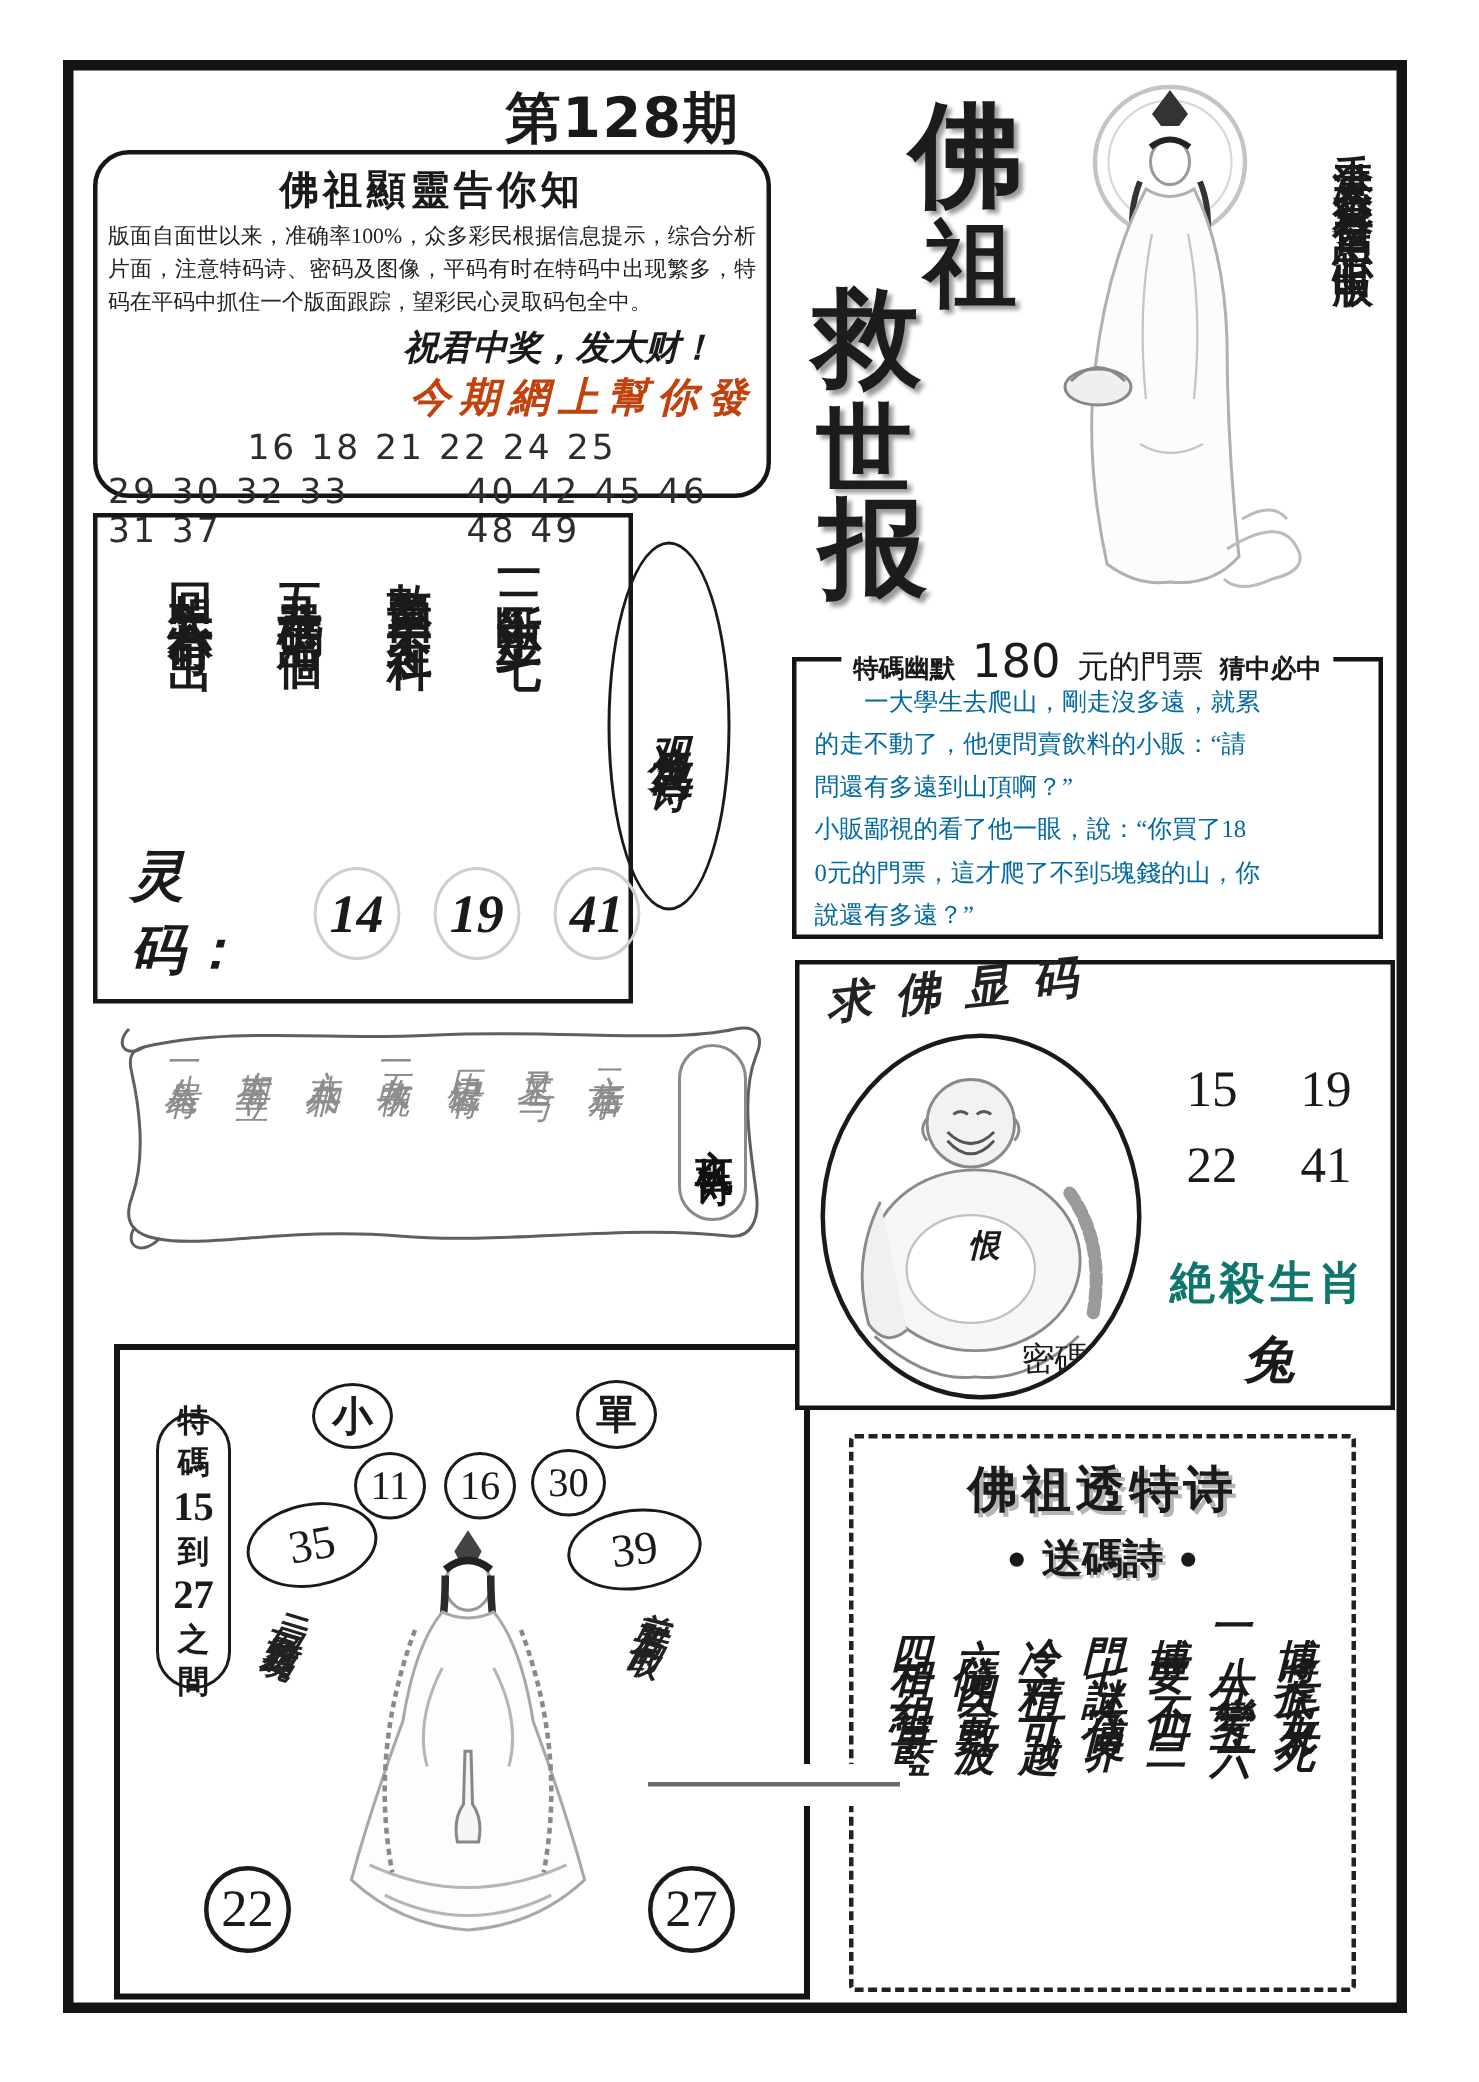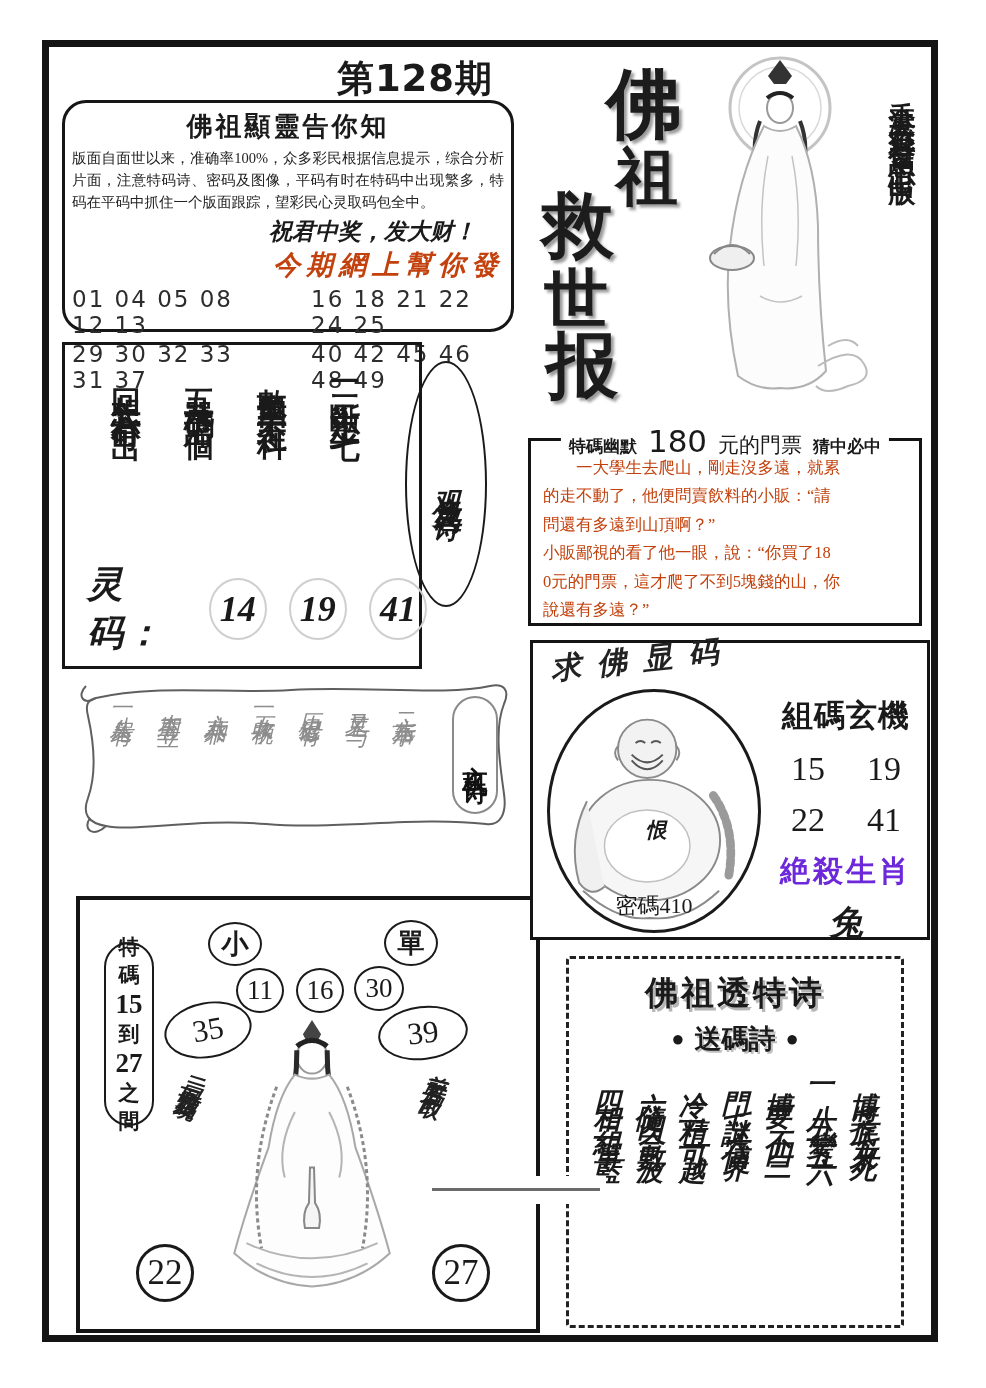--- a/index.html
+++ b/index.html
@@ -90,36 +90,36 @@
   .gy-stand { left:668px; top:46px; width:212px; height:362px; }
   .publisher { left:884px; top:80px; height:330px; font:600 27px "Liberation Serif", serif; letter-spacing:7px; }
 
   
   .joke { left:528px; top:438px; width:394px; height:188px; border:3px solid #141414; background:#fff; }
   .joke-head { position:absolute; top:-18px; left:50%; transform:translateX(-50%);
     background:#fff; padding:0 8px; white-space:nowrap; display:flex; align-items:baseline; gap:11px; }
   .jh-s { font:700 17px "Liberation Serif", serif; }
   .jh-n { font:400 31px "DejaVu Sans", sans-serif; }
   .jh-m { font:500 21px "Liberation Serif", serif; }
-  .joke-body { padding:13px 12px 0; font:500 16.5px "Liberation Serif", serif; line-height:1.72; color:#c2410c; }
+  .joke-body { padding:13px 12px 0; font:500 16.5px "Liberation Serif", serif; line-height:1.72; color:#0369a1; }
   .joke-body .l0 { text-indent:2em; }
 
   
   .buddha { left:530px; top:640px; width:400px; height:300px; border:3px solid #141414; background:#fff; }
   .bd-hand { position:absolute; left:18px; top:6px; font:italic 700 30px "Liberation Serif", serif;
     letter-spacing:16px; transform:rotate(-6deg); transform-origin:left center; color:#222; }
   .bd-oval { position:absolute; left:14px; top:46px; width:214px; height:244px;
     border:3px solid #1a1a1a; border-radius:50%; overflow:hidden; background:#fff; }
   .bd-oval svg { position:absolute; left:0; top:0; width:100%; height:100%; }
   .bd-belly { position:absolute; left:46%; top:52%; font:italic 700 21px "Liberation Serif", serif; }
-  .bd-pass { position:absolute; bottom:9px; width:100%; text-align:center; font:500 22px "Liberation Serif", serif; }
+  .bd-pass { position:absolute; bottom:9px; width:100%; text-align:right; font:500 22px "Liberation Serif", serif; }
   .bd-right { position:absolute; left:238px; top:52px; width:150px; text-align:center; }
   .bd-title { font:800 31px "Liberation Serif", serif; letter-spacing:1px; }
   .bd-nums { display:flex; justify-content:center; gap:42px; font:500 34px "Liberation Serif", serif; margin-top:13px; }
-  .bd-kill { margin-top:12px; font:700 30px "Liberation Serif", serif; color:#6d28d9; letter-spacing:3px; }
+  .bd-kill { margin-top:38px; font:700 30px "Liberation Serif", serif; color:#0f766e; letter-spacing:3px; }
   .bd-zod { margin-top:8px; font:italic 700 34px "Liberation Serif", serif; }
 
   
   .toute { left:566px; top:956px; width:338px; height:372px; border:3px dashed #222; border-radius:4px; background:#fff; }
   .tt-title { text-align:center; margin-top:12px; font:900 33px "Liberation Serif", serif;
     letter-spacing:3px; text-shadow:2.5px 2.5px 0 #b5b5b5; }
   .tt-sub { display:flex; justify-content:center; align-items:center; gap:10px; margin-top:5px;
     font:800 27px "Liberation Serif", serif; text-shadow:2px 2px 0 #c0c0c0; }
   .tt-dot { font-size:22px; text-shadow:none; line-height:1; }
   .tt-cols { display:flex; justify-content:space-between; padding:13px 20px 0; }
@@ -137,21 +137,20 @@
   <div class="abs frame"></div>
 
   <div class="abs issue">第128期</div>
 
   <div class="abs announce">
     <div class="an-title">佛祖顯靈告你知</div>
     <div class="an-body">版面自面世以来，准确率100%，众多彩民根据信息提示，综合分析片面，注意特码诗、密码及图像，平码有时在特码中出现繁多，特码在平码中抓住一个版面跟踪，望彩民心灵取码包全中。</div>
     <div class="an-bless">祝君中奖，发大财！</div>
     <div class="an-hand">今期網上幫你發</div>
     <div class="numrow">
-      <span>01 04 05 08 12 13</span>
       <span>16 18 21 22 24 25</span>
     </div>
     <div class="numrow">
       <span>29 30 32 33 31 37</span>
       <span>40 42 45 46 48 49</span>
     </div>
   </div>
 
   <div class="abs lingma">
     <div class="lm-cols">
@@ -281,21 +280,20 @@
         <ellipse cx="103" cy="152" rx="72" ry="62" fill="#f6f6f6" stroke="#8a8a8a" stroke-width="2"></ellipse>
         <ellipse cx="100" cy="158" rx="44" ry="37" fill="#ffffff" stroke="#c0c0c0" stroke-width="1.5"></ellipse>
         <path d="M38,112 Q18,152 30,196 Q42,212 56,200" stroke="#8a8a8a" fill="#f0f0f0" stroke-width="2"></path>
         <path d="M168,106 Q192,140 184,188" stroke="#9a9a9a" fill="none" stroke-width="9" stroke-linecap="round" stroke-dasharray="6 4"></path>
         <path d="M34,204 Q70,236 103,232 Q140,236 174,204" stroke="#8a8a8a" fill="none" stroke-width="2"></path>
       </svg>
       <span class="bd-belly">恨</span>
       <div class="bd-pass">密碼410</div>
     </div>
     <div class="bd-right">
-      <div class="bd-title">組碼玄機</div>
       <div class="bd-nums">
         <span>15</span>
         <span>19</span>
       </div>
       <div class="bd-nums">
         <span>22</span>
         <span>41</span>
       </div>
       <div class="bd-kill">絶殺生肖</div>
       <div class="bd-zod">兔</div>

